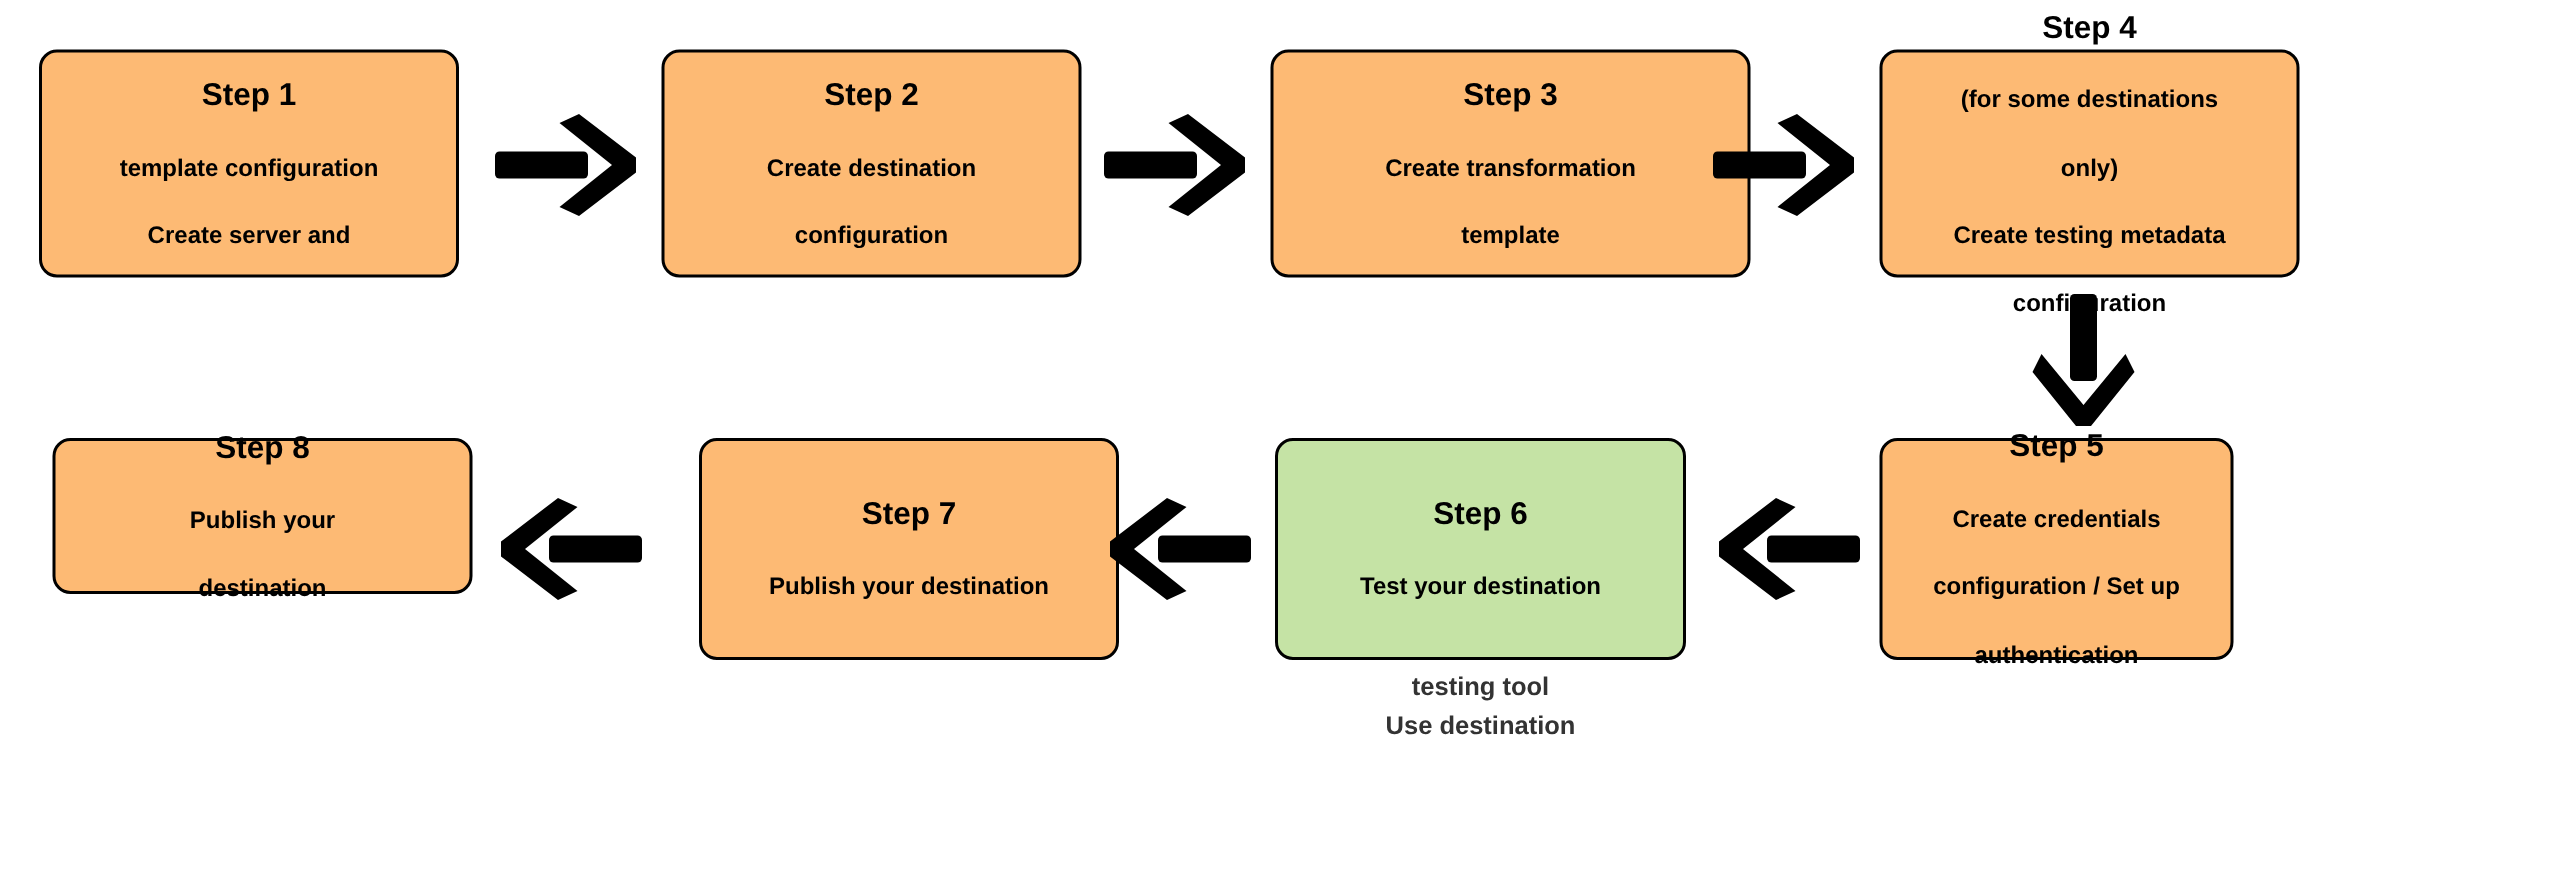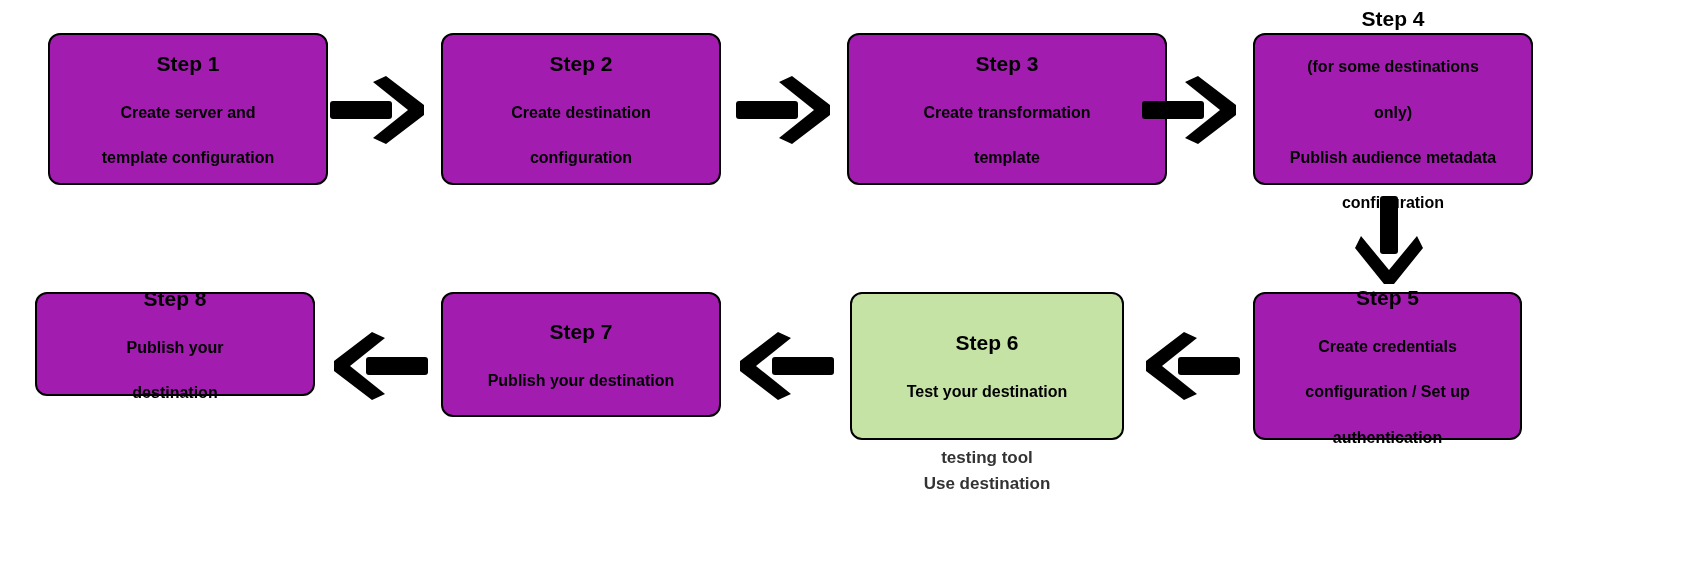--- a/index.html
+++ b/index.html
@@ -18,21 +18,21 @@
     background: #ffffff;
     overflow: hidden;
   }
 
   
   .step-box {
     position: absolute;
     box-sizing: border-box;
     border: 2px solid #000000;
     border-radius: 12px;
-    background: #a21caf;
+    background: #fdba74;
     display: flex;
     flex-direction: column;
     align-items: center;
     justify-content: center;
     text-align: center;
     color: #000000;
     font-size: 21px;
     line-height: 1.33;
     padding: 4px 8px;
   }
@@ -71,24 +71,24 @@
   .arrow svg {
     display: block;
     overflow: visible;
   }
 </style>
 </head>
 <body>
 
 <div id="canvas">
 
-  <div class="step-box" style="left:48px; top:33px; width:280px; height:152px;text-align:center;">
+  <div class="step-box" style="left:26px; top:33px; width:280px; height:152px;text-align:center;">
     <div class="step-title">Step 1</div>
+    <div class="step-desc-line">template configuration</div>
     <div class="step-desc-line">Create server and</div>
-    <div class="step-desc-line">template configuration</div>
   </div>
 
   <div class="arrow" style="left:330px; top:76px;">
     <svg width="96" height="68" viewBox="0 0 96 68" aria-hidden="true">
       <g fill="#000000">
         <rect x="0" y="25" width="62" height="18" rx="3"></rect>
         <path d="M43 6 L56 0 L94 29 L94 39 L56 68 L43 62 L78 34 Z"></path>
       </g>
     </svg>
   </div>
@@ -120,21 +120,21 @@
         <rect x="0" y="25" width="62" height="18" rx="3"></rect>
         <path d="M43 6 L56 0 L94 29 L94 39 L56 68 L43 62 L78 34 Z"></path>
       </g>
     </svg>
   </div>
 
   <div class="step-box" style="left:1253px; top:33px; width:280px; height:152px;">
     <div class="step-title">Step 4</div>
     <div class="step-desc-line">(for some destinations</div>
     <div class="step-desc-line">only)</div>
-    <div class="step-desc-line">Publish audience metadata</div>
+    <div class="step-desc-line">Create testing metadata</div>
     <div class="step-desc-line">configuration</div>
   </div>
 
   <div class="arrow" style="left:1355px; top:196px;">
     <svg width="68" height="90" viewBox="0 0 68 90" aria-hidden="true">
       <g fill="#000000">
         <rect x="25" y="0" width="18" height="58" rx="3"></rect>
         <path d="M6 40 L0 52 L29 88 L39 88 L68 52 L62 40 L34 74 Z"></path>
       </g>
     </svg>
@@ -148,21 +148,21 @@
 
   <div class="arrow" style="left:332px; top:332px;">
     <svg width="96" height="68" viewBox="0 0 96 68" aria-hidden="true">
       <g fill="#000000">
         <rect x="34" y="25" width="62" height="18" rx="3"></rect>
         <path d="M53 6 L40 0 L2 29 L2 39 L40 68 L53 62 L18 34 Z"></path>
       </g>
     </svg>
   </div>
 
-  <div class="step-box" style="left:441px; top:292px; width:280px; height:125px;">
+  <div class="step-box" style="left:466px; top:292px; width:280px; height:148px;">
     <div class="step-title">Step 7</div>
     <div class="step-desc-line">Publish your destination</div>
   </div>
 
   <div class="arrow" style="left:738px; top:332px;">
     <svg width="96" height="68" viewBox="0 0 96 68" aria-hidden="true">
       <g fill="#000000">
         <rect x="34" y="25" width="62" height="18" rx="3"></rect>
         <path d="M53 6 L40 0 L2 29 L2 39 L40 68 L53 62 L18 34 Z"></path>
       </g>
@@ -181,20 +181,20 @@
 
   <div class="arrow" style="left:1144px; top:332px;">
     <svg width="96" height="68" viewBox="0 0 96 68" aria-hidden="true">
       <g fill="#000000">
         <rect x="34" y="25" width="62" height="18" rx="3"></rect>
         <path d="M53 6 L40 0 L2 29 L2 39 L40 68 L53 62 L18 34 Z"></path>
       </g>
     </svg>
   </div>
 
-  <div class="step-box" style="left:1253px; top:292px; width:269px; height:148px;">
+  <div class="step-box" style="left:1253px; top:292px; width:236px; height:148px;">
     <div class="step-title">Step 5</div>
     <div class="step-desc-line">Create credentials</div>
     <div class="step-desc-line">configuration / Set up</div>
     <div class="step-desc-line">authentication</div>
   </div>
 
 </div>
 
 </body></html>

